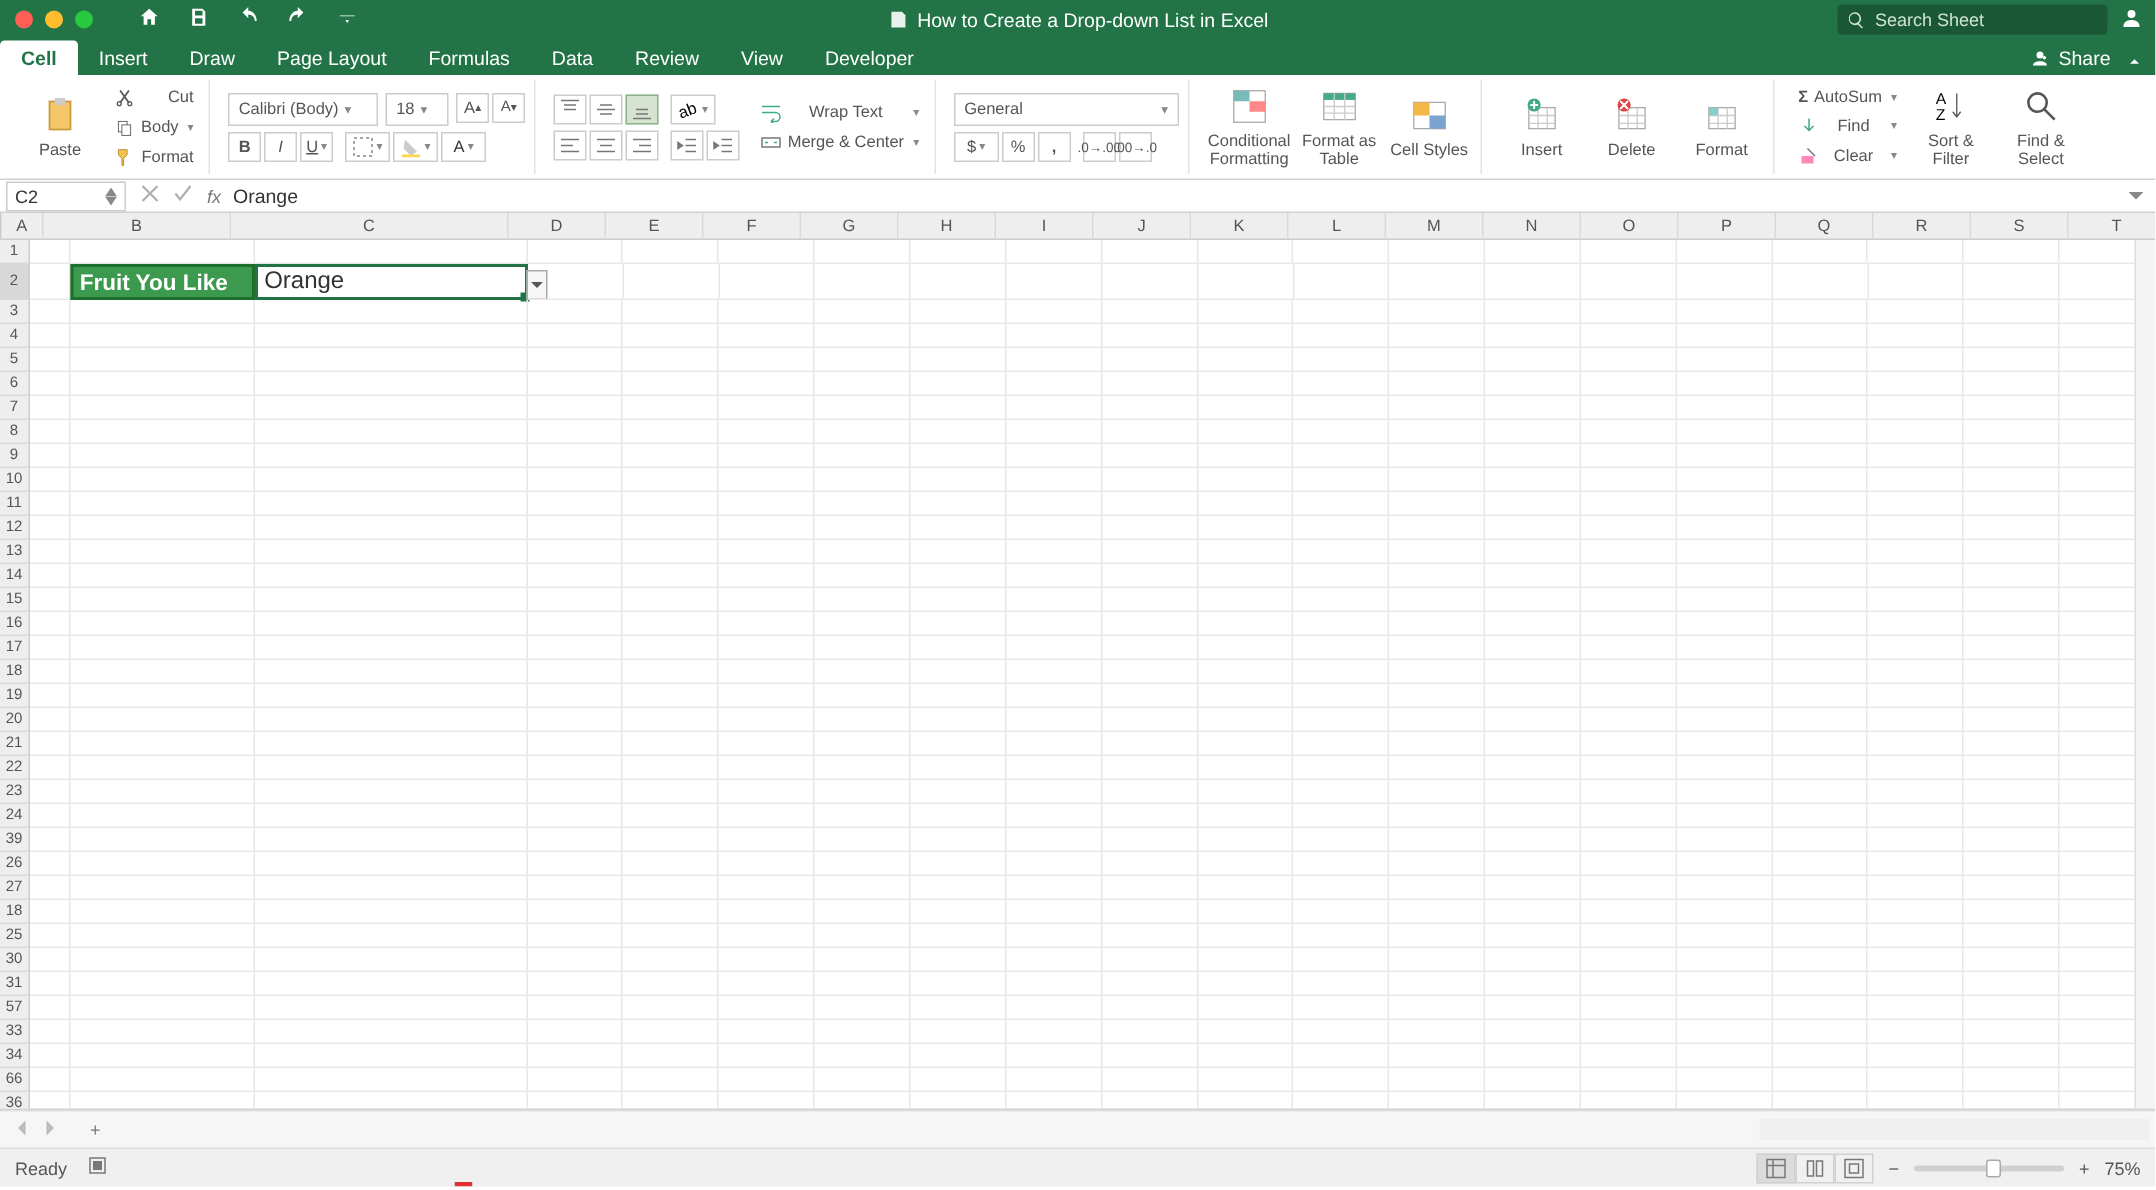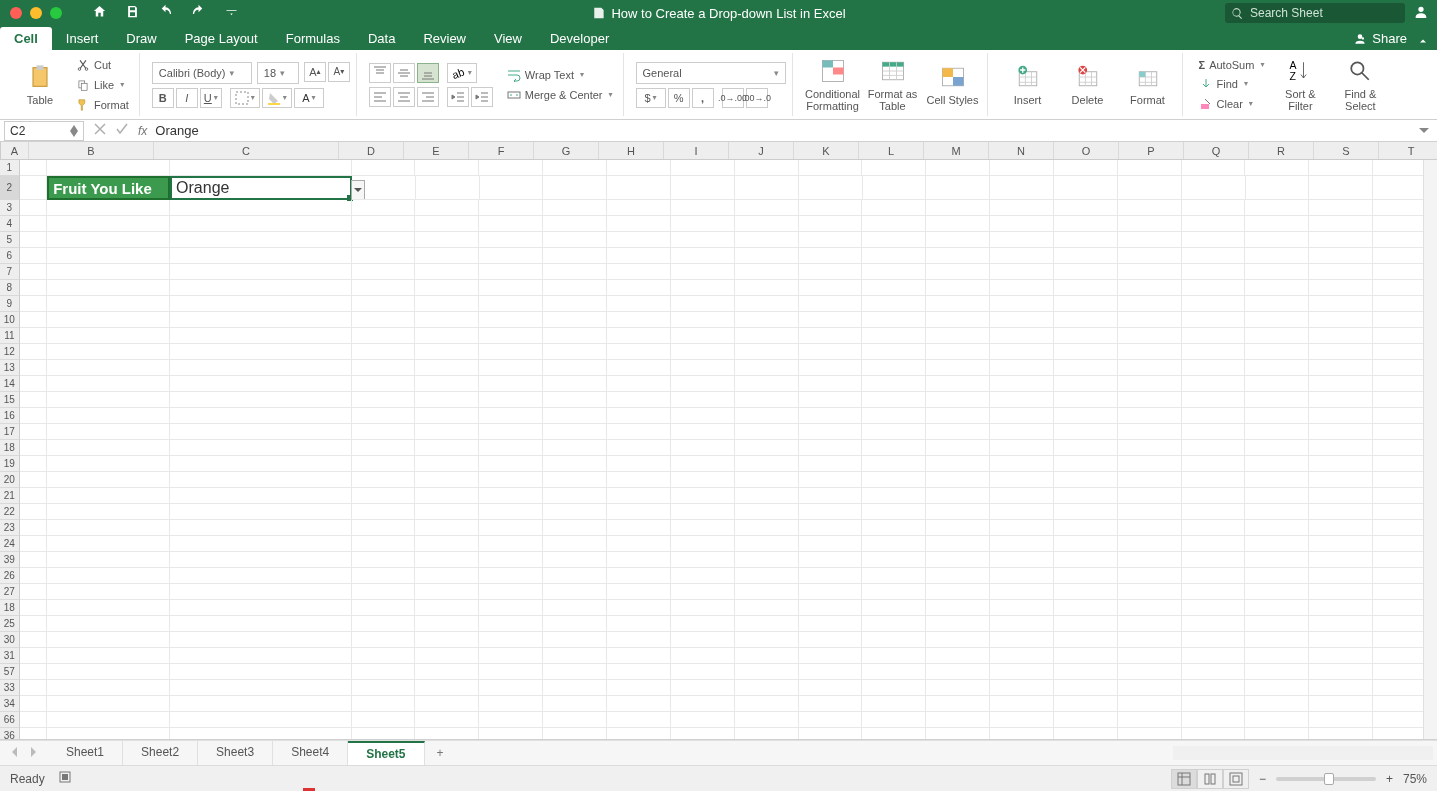--- a/index.html
+++ b/index.html
@@ -23,21 +23,21 @@
 .tab { padding: 4px 14px; color: #fff; font-size: 13px; cursor: pointer; }
 .tab.active { background: #fff; color: #227447; border-top-left-radius: 3px; border-top-right-radius: 3px; font-weight: 600; }
 .share-link { margin-left: auto; color: #fff; padding: 4px 10px; display: flex; align-items: center; gap: 5px; font-size: 13px; }
 .share-link svg { width: 14px; height: 14px; fill: #fff; }
 .chev-up { margin-right: 8px; }
 .chev-up svg { width: 12px; height: 12px; fill: #fff; }
 .ribbon { height: 70px; background: #fff; border-bottom: 1px solid #d0d0d0; display: flex; align-items: stretch; padding: 3px 6px; gap: 6px; }
 .grp { border-right: 1px solid #e4e4e4; display: flex; align-items: center; padding: 0 6px; gap: 4px; font-size: 11px; color: #555; }
 .grp:last-child { border-right: none; }
 .stack { display: flex; flex-direction: column; gap: 2px; justify-content: center; }
-.rbtn { display: flex; align-items: center; gap: 4px; padding: 2px 4px; border-radius: 3px; cursor: pointer; }
+.rbtn { display: flex; align-items: center; gap: 4px; padding: 2px 4px; border-radius: 3px; cursor: pointer; justify-content: space-between; }
 .rbtn svg { width: 14px; height: 14px; }
 .bigbtn { display: flex; flex-direction: column; align-items: center; justify-content: center; gap: 3px; width: 56px; cursor: pointer; font-size: 11px; text-align: center; line-height: 1.1; }
 .bigbtn svg { width: 28px; height: 28px; }
 .fontbox { border: 1px solid #ccc; height: 22px; display: flex; align-items: center; padding: 0 6px; background: #fff; }
 .fontbox span.dd { margin-left: 4px; color: #888; font-size: 9px; }
 .sq { width: 22px; height: 20px; border: 1px solid #ccc; display: flex; align-items: center; justify-content: center; cursor: pointer; }
 .sq.active { background: #d5e3d0; border-color: #8bb38b; }
 .row { display: flex; gap: 2px; }
 .dd-s { font-size: 8px; color: #888; margin-left: 2px; }
 
@@ -153,37 +153,37 @@
 </div>
 
 <div class="ribbon">
 
   <div class="grp">
     <div class="bigbtn">
       <svg viewBox="0 0 24 24">
           <rect x="6" y="4" width="12" height="16" fill="#f6c66a" stroke="#c99b3a"></rect>
           <rect x="9" y="2" width="6" height="4" fill="#ccc"></rect>
         </svg>
-      <span>Table</span>
+      <span>Paste</span>
     </div>
     <div class="stack">
       <div class="rbtn">
           <svg viewBox="0 0 24 24">
             <path d="M7 4l10 14M17 4L7 18" stroke="#555" stroke-width="2" fill="none"></path>
             <circle cx="6" cy="19" r="2.2" fill="none" stroke="#555" stroke-width="1.5"></circle>
             <circle cx="18" cy="19" r="2.2" fill="none" stroke="#555" stroke-width="1.5"></circle>
           </svg>
           <span>Cut</span>
         </div>
       <div class="rbtn">
           <svg viewBox="0 0 24 24">
             <rect x="5" y="5" width="10" height="12" fill="none" stroke="#555"></rect>
             <rect x="9" y="9" width="10" height="12" fill="#fff" stroke="#555"></rect>
           </svg>
-          <span>Like</span>
+          <span>Body</span>
           <span class="dd-s">▾</span>
         </div>
       <div class="rbtn">
           <svg viewBox="0 0 24 24">
             <path d="M5 3h10v6l-4 4v8h-2v-8l-4-4z" fill="#f2c252" stroke="#b58a2a"></path>
           </svg>
           <span>Format</span>
         </div>
     </div>
   </div>
@@ -1323,27 +1323,20 @@
 
 <div class="sheetbar">
   <div class="sb-nav">
     <span><svg viewBox="0 0 10 10">
           <path d="M7 0L2 5l5 5z"></path>
         </svg></span>
     <span><svg viewBox="0 0 10 10">
           <path d="M3 0l5 5-5 5z"></path>
         </svg></span>
   </div>
-  <div id="sheets-slot" style="display:flex;">
-      <div class="sheet-tab">Sheet1</div>
-      <div class="sheet-tab">Sheet2</div>
-      <div class="sheet-tab">Sheet3</div>
-      <div class="sheet-tab">Sheet4</div>
-      <div class="sheet-tab active">Sheet5</div>
-    </div>
   <div class="add-sheet">+</div>
   <div class="hscroll"></div>
 </div>
 
 <div class="statusbar">
   <span>Ready</span>
   <span><svg width="16" height="16" viewBox="0 0 16 16">
         <rect x="1" y="3" width="10" height="10" fill="none" stroke="#777"></rect>
         <rect x="3" y="5" width="6" height="6" fill="#777"></rect>
       </svg></span>

